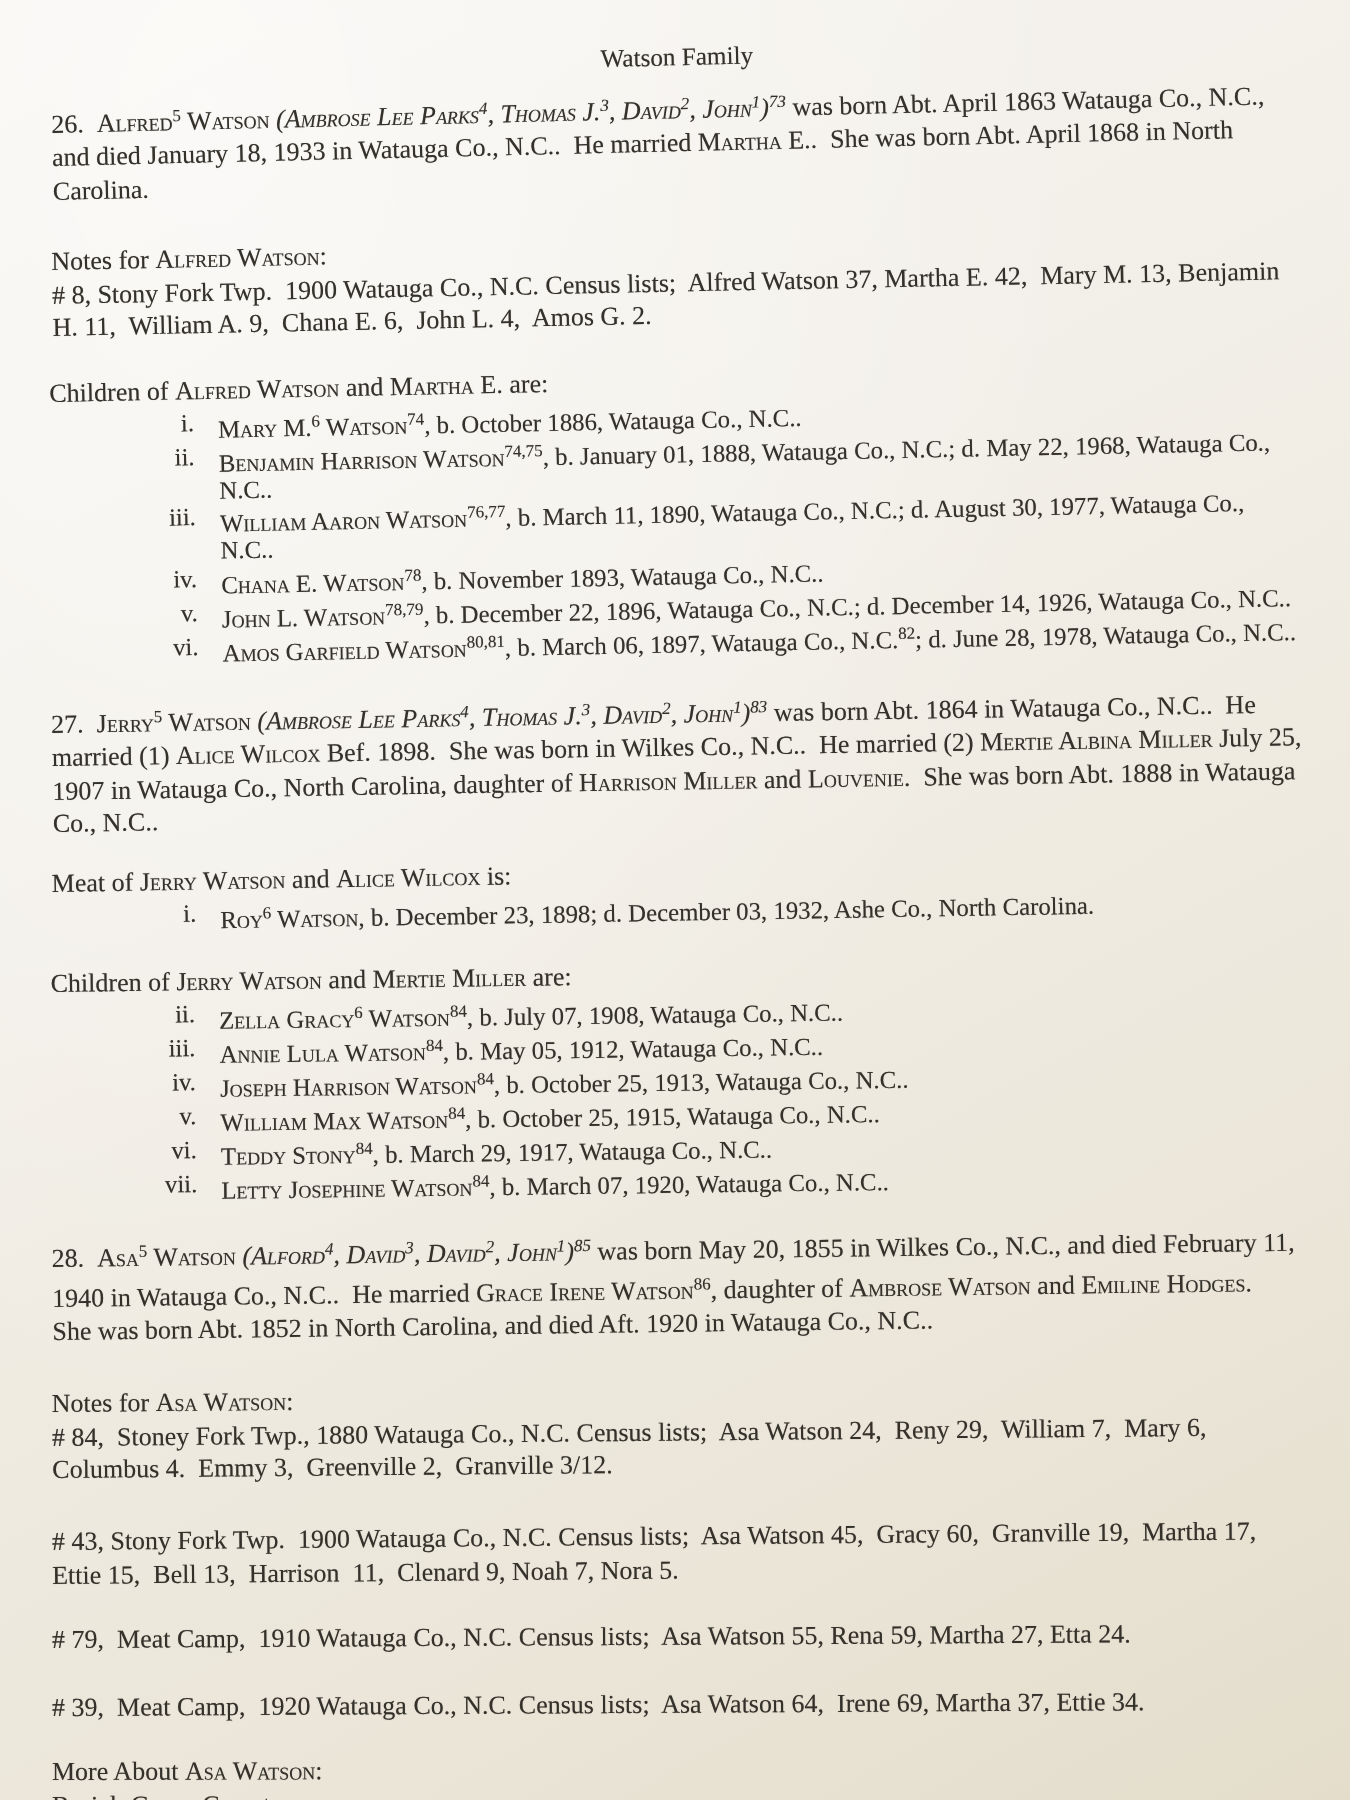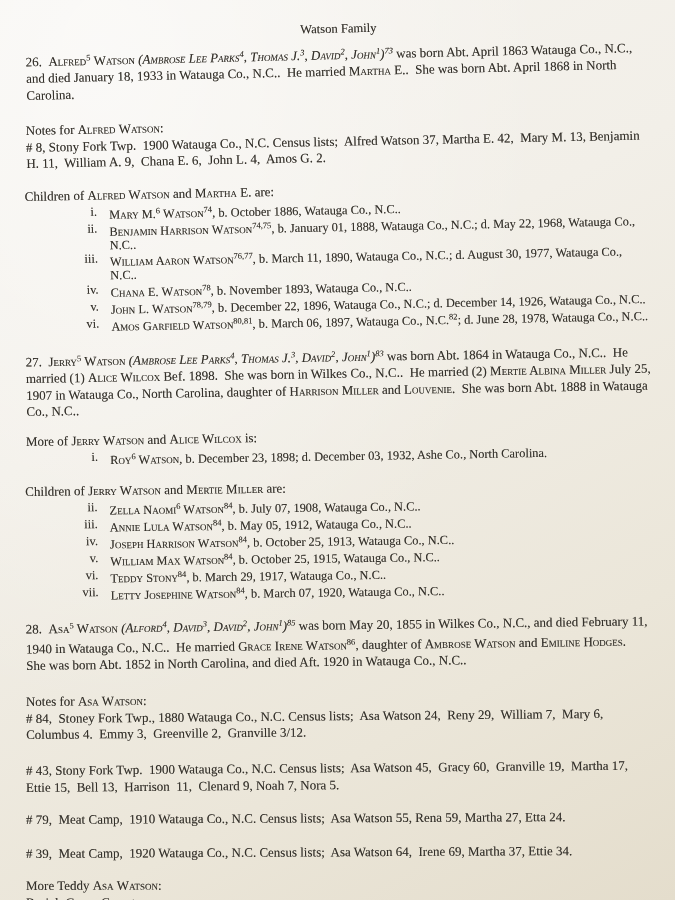--- a/index.html
+++ b/index.html
@@ -80,35 +80,35 @@
       <div class="child">
         <span class="rn">vi.</span>
         <span class="ct"><span class="sc">Amos Garfield Watson</span><span class="sup">80,81</span><span>, b. March 06, 1897, Watauga Co., N.C.</span><span class="sup">82</span><span>; d. June 28, 1978, Watauga Co., N.C..</span></span>
       </div>
     </div>
   </div>
 
   <p class="para gap15 tC"><span>27.  </span><span class="sc">Jerry</span><span class="sup">5</span><span class="sc"> Watson </span><span class="i sc">(Ambrose Lee Parks</span><span class="sup i">4</span><span class="i sc">, Thomas J.</span><span class="sup i">3</span><span class="i sc">, David</span><span class="sup i">2</span><span class="i sc">, John</span><span class="sup i">1</span><span class="i sc">)</span><span class="sup i">83</span><span> was born Abt. 1864 in Watauga Co., N.C..  He married (1) </span><span class="sc">Alice Wilcox</span><span> Bef. 1898.  She was born in Wilkes Co., N.C..  He married (2) </span><span class="sc">Mertie Albina Miller</span><span> July 25, 1907 in Watauga Co., North Carolina, daughter of </span><span class="sc">Harrison Miller</span><span> and </span><span class="sc">Louvenie</span><span>.  She was born Abt. 1888 in Watauga Co., N.C..</span></p>
 
   <div class="block gap13 tC">
-    <div class="nb"><span>More of </span><span class="sc">Jerry Watson</span><span> and </span><span class="sc">Alice Wilcox</span><span> is:</span></div>
+    <div class="nb"><span>Meat of </span><span class="sc">Jerry Watson</span><span> and </span><span class="sc">Alice Wilcox</span><span> is:</span></div>
     <div class="clist">
       <div class="child">
         <span class="rn">i.</span>
         <span class="ct"><span class="sc">Roy</span><span class="sup">6</span><span class="sc"> Watson</span><span>, b. December 23, 1898; d. December 03, 1932, Ashe Co., North Carolina.</span></span>
       </div>
     </div>
   </div>
 
   <div class="block gap16 tD">
     <div class="nb"><span>Children of </span><span class="sc">Jerry Watson</span><span> and </span><span class="sc">Mertie Miller</span><span> are:</span></div>
     <div class="clist">
       <div class="child">
         <span class="rn">ii.</span>
-        <span class="ct"><span class="sc">Zella Naomi</span><span class="sup">6</span><span class="sc"> Watson</span><span class="sup">84</span><span>, b. July 07, 1908, Watauga Co., N.C..</span></span>
+        <span class="ct"><span class="sc">Zella Gracy</span><span class="sup">6</span><span class="sc"> Watson</span><span class="sup">84</span><span>, b. July 07, 1908, Watauga Co., N.C..</span></span>
       </div>
       <div class="child">
         <span class="rn">iii.</span>
         <span class="ct"><span class="sc">Annie Lula Watson</span><span class="sup">84</span><span>, b. May 05, 1912, Watauga Co., N.C..</span></span>
       </div>
       <div class="child">
         <span class="rn">iv.</span>
         <span class="ct"><span class="sc">Joseph Harrison Watson</span><span class="sup">84</span><span>, b. October 25, 1913, Watauga Co., N.C..</span></span>
       </div>
       <div class="child">
@@ -133,17 +133,17 @@
     <div class="nb"># 84,  Stoney Fork Twp., 1880 Watauga Co., N.C. Census lists;  Asa Watson 24,  Reny 29,  William 7,  Mary 6, Columbus 4.  Emmy 3,  Greenville 2,  Granville 3/12.</div>
   </div>
 
   <p class="nb gap20 tE"># 43, Stony Fork Twp.  1900 Watauga Co., N.C. Census lists;  Asa Watson 45,  Gracy 60,  Granville 19,  Martha 17,  Ettie 15,  Bell 13,  Harrison  11,  Clenard 9, Noah 7, Nora 5.</p>
 
   <p class="nb gap16 tF"># 79,  Meat Camp,  1910 Watauga Co., N.C. Census lists;  Asa Watson 55, Rena 59, Martha 27, Etta 24.</p>
 
   <p class="nb gap17 tF"># 39,  Meat Camp,  1920 Watauga Co., N.C. Census lists;  Asa Watson 64,  Irene 69, Martha 37, Ettie 34.</p>
 
   <div class="block gap16 tG">
-    <div class="nb"><span>More Teddy </span><span class="sc">Asa Watson</span><span>:</span></div>
+    <div class="nb"><span>More About </span><span class="sc">Asa Watson</span><span>:</span></div>
     <div class="nb">Burial: Gragg Cemetery</div>
   </div>
 
 </div>
 
 </body></html>

